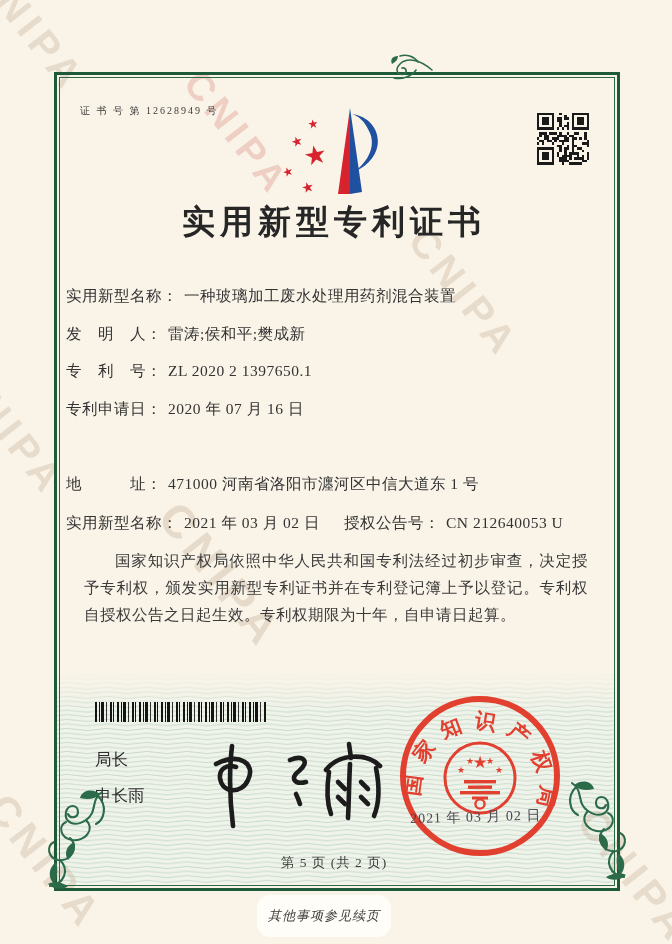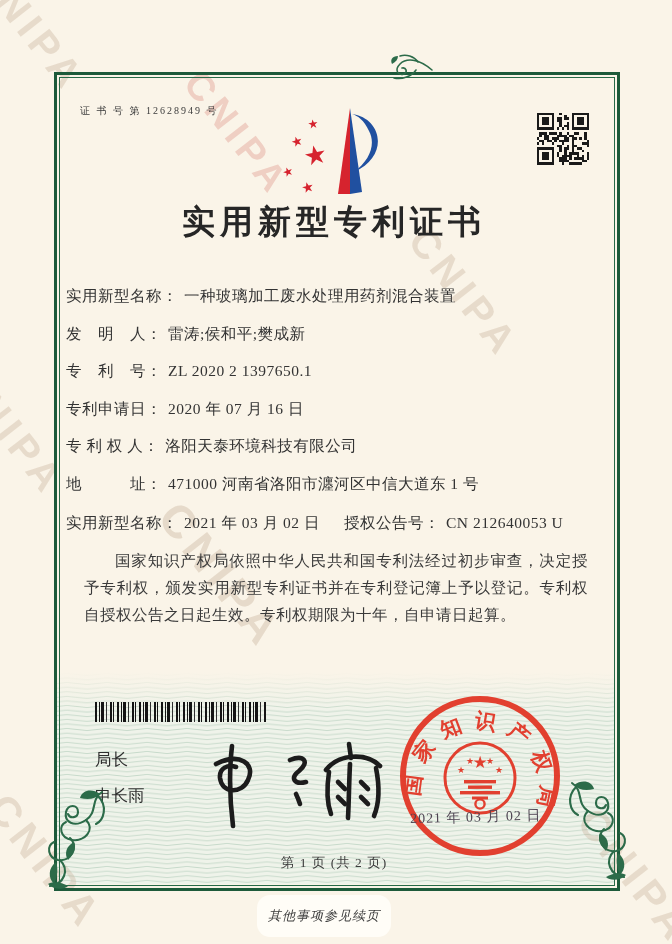--- a/index.html
+++ b/index.html
@@ -396,23 +396,20 @@
     </div>
     <div class="row r1">
       <span class="lbl">发　明　人：</span><span class="val">雷涛;侯和平;樊成新</span>
     </div>
     <div class="row r2">
       <span class="lbl">专　利　号：</span><span class="val">ZL 2020 2 1397650.1</span>
     </div>
     <div class="row r3">
       <span class="lbl">专利申请日：</span><span class="val">2020 年 07 月 16 日</span>
     </div>
-    <div class="row r4">
-      <span class="lbl">专 利 权 人：</span><span class="val">洛阳天泰环境科技有限公司</span>
-    </div>
     <div class="row r5">
       <span class="lbl">地　　　址：</span><span class="val">471000 河南省洛阳市瀍河区中信大道东 1 号</span>
     </div>
     <div class="row r6">
       <span class="lbl">实用新型名称：</span><span class="val">2021 年 03 月 02 日</span>
       <span class="grant2">
         <span class="lbl">授权公告号：</span><span class="val">CN 212640053 U</span>
       </span>
     </div>
 
@@ -461,17 +458,17 @@
           <rect x="66" y="86" width="32" height="3.4"></rect>
           <rect x="70" y="91.5" width="24" height="3.4"></rect>
           <rect x="62" y="97" width="40" height="3.4"></rect>
           <rect x="74" y="102.5" width="16" height="3"></rect>
         </g>
         <circle cx="82" cy="110" r="4.6" fill="none" stroke="#e23322" stroke-width="2.4"></circle>
       </g>
     </svg>
     <div class="seal-date">2021 年 03 月 02 日</div>
 
-    <div class="page-info">第 1 页 (共 2 页)</div>
+    <div class="page-info">第 5 页 (共 2 页)</div>
     <div class="note-box">其他事项参见续页</div>
 
   </div>
 </div>
 
 </body></html>

